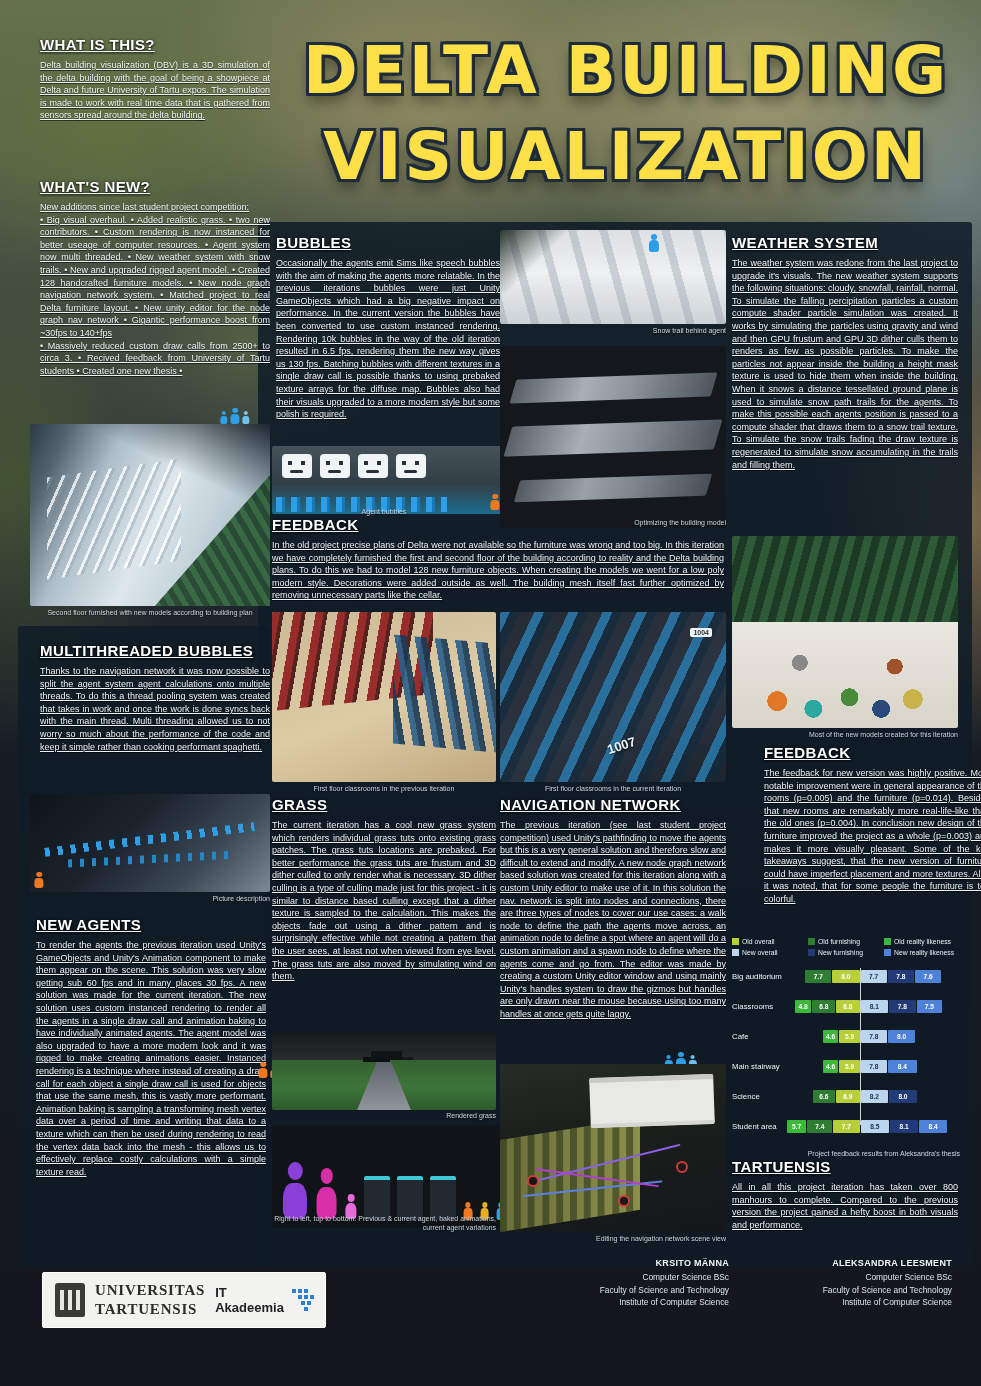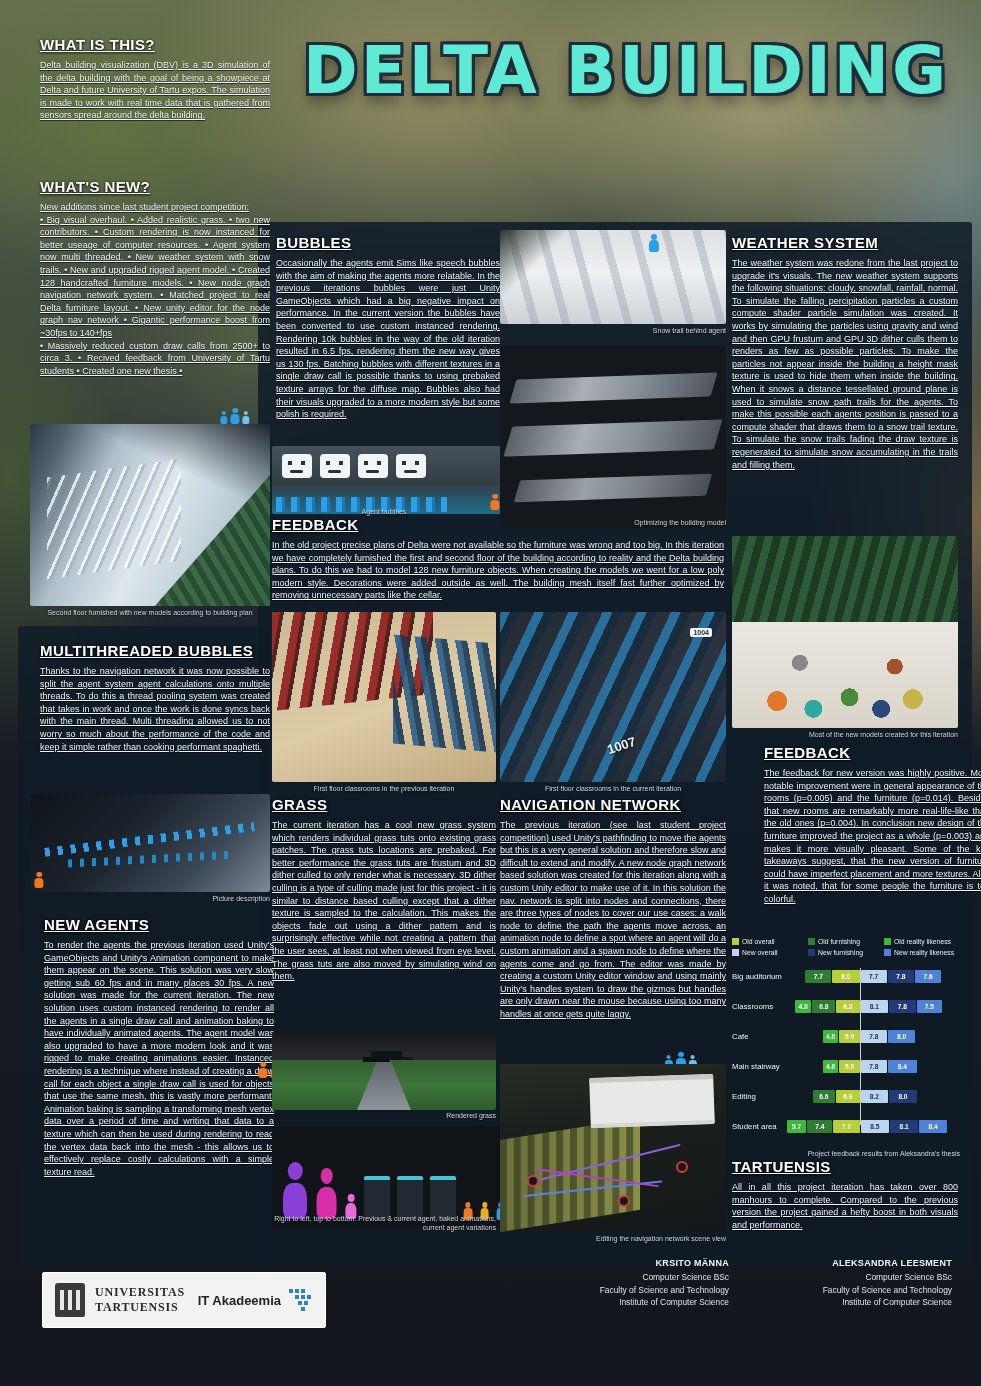--- a/index.html
+++ b/index.html
@@ -14,21 +14,21 @@
     radial-gradient(ellipse 230px 330px at 970px 520px, rgba(205,162,96,.5), transparent 70%),
     radial-gradient(ellipse 260px 380px at 10px 480px, rgba(82,102,52,.65), transparent 70%),
     radial-gradient(ellipse 220px 220px at 250px 340px, rgba(104,124,72,.5), transparent 70%),
     linear-gradient(180deg,#66704f 0%,#5a634a 10%,#3e4741 22%,#242b34 38%,#171b23 56%,#13161c 100%);}
   .panel-main{position:absolute;left:258px;top:222px;width:714px;height:1044px;
     background:rgba(14,27,39,.85);border-radius:3px;}
   .panel-left{position:absolute;left:18px;top:626px;width:252px;height:640px;
     background:rgba(14,27,39,.8);border-radius:3px;}
   
   .title{position:absolute;left:278px;top:28px;width:696px;text-align:center;
-    font-family:"DejaVu Sans",sans-serif;font-weight:800;color:#5eead4;
+    font-family:"DejaVu Sans",sans-serif;font-weight:800;color:#fde047;
     font-size:66px;line-height:1.3;letter-spacing:3px;
     text-shadow:-3px -3px 0 #1e2c3a,3px -3px 0 #1e2c3a,-3px 3px 0 #1e2c3a,3px 3px 0 #1e2c3a,
       -3px 0 0 #1e2c3a,3px 0 0 #1e2c3a,0 -3px 0 #1e2c3a,0 3px 0 #1e2c3a,0 8px 14px rgba(0,0,0,.45);}
   
   .sec{position:absolute;text-decoration:underline;}
   .sec h2{margin:0 0 6px 0;font-size:15px;font-weight:bold;letter-spacing:.4px;color:#ffffff;
     text-shadow:0 1px 2px rgba(0,0,0,.85),0 0 3px rgba(0,0,0,.6);}
   .sec .body{font-size:9px;line-height:1.4;text-align:justify;color:#eef3f6;
     white-space:pre-line;text-shadow:0 1px 1px rgba(0,0,0,.55);}
   .img{position:absolute;border-radius:2px;overflow:hidden;}
@@ -129,40 +129,41 @@
   .seg{height:13px;margin:0 .5px;display:flex;align-items:center;justify-content:center;
     font-size:6.6px;font-weight:bold;color:#fff;border-radius:1px;overflow:hidden;}
   .chart .ccap{font-size:7px;color:#cdd8e0;text-align:right;margin-top:6px;}
   
   .logobox{position:absolute;left:42px;top:1272px;width:284px;height:56px;background:#f2f2f0;
     border:1px solid #fff;border-radius:2px;display:flex;align-items:center;gap:10px;padding:0 12px;
     box-sizing:border-box;}
   .ut-seal{width:30px;height:34px;background:#3a3a38;border-radius:3px 3px 2px 2px;position:relative;flex:0 0 auto;}
   .ut-seal::before{content:"";position:absolute;left:5px;top:7px;width:4px;height:20px;background:#e8e8e4;
     box-shadow:8px 0 0 #e8e8e4,16px 0 0 #e8e8e4;}
-  .ut-text{font-family:"Liberation Serif",serif;font-size:12px;letter-spacing:.8px;color:#2c2c2a;
+  .ut-text{font-family:"Liberation Serif",serif;font-size:15px;letter-spacing:.8px;color:#2c2c2a;
     line-height:1.25;font-weight:bold;}
   .ita{display:flex;align-items:center;gap:6px;margin-left:auto;}
   .ita-text{font-size:13px;font-weight:bold;color:#222;}
   .ita-logo{width:26px;height:26px;flex:0 0 auto;}
   .credits{position:absolute;left:520px;top:1258px;width:446px;display:flex;justify-content:center;}
   .credit{width:50%;text-align:right;box-sizing:border-box;padding-right:14px;}
   .credit .nm{font-size:9px;font-weight:bold;color:#f2f6f8;margin-bottom:3px;letter-spacing:.3px;}
   .credit .ln{font-size:8.4px;color:#dde4ea;line-height:1.5;}
 </style>
 </head>
 <body>
 
 <div class="poster">
   <div class="bg"></div>
   <div class="panel-main"></div>
   <div class="panel-left"></div>
 
   <div class="title">
     <div>DELTA BUILDING</div>
+    <div>VISUALIZATION</div>
   </div>
 
   <div class="sec" style="left:40px;top:36px;width:230px;">
     <h2>WHAT IS THIS?</h2>
     <div class="body">Delta building visualization (DBV) is a 3D simulation of the delta building with the goal of being a showpiece at Delta and future University of Tartu expos. The simulation is made to work with real time data that is gathered from sensors spread around the delta building.</div>
   </div>
   <div class="sec" style="left:40px;top:178px;width:230px;">
     <h2>WHAT'S NEW?</h2>
     <div class="body">New additions since last student project competition:
 • Big visual overhaul. • Added realistic grass. • two new contributors. • Custom rendering is now instanced for better useage of computer resources. • Agent system now multi threaded. • New weather system with snow trails. • New and upgraded rigged agent model. • Created 128 handcrafted furniture models. • New node graph navigation network system. • Matched project to real Delta furniture layout. • New unity editor for the node graph nav network • Gigantic performance boost from ~30fps to 140+fps
@@ -182,21 +183,21 @@
     <h2>MULTITHREADED BUBBLES</h2>
     <div class="body">Thanks to the navigation network it was now possible to split the agent system agent calculations onto multiple threads. To do this a thread pooling system was created that takes in work and once the work is done syncs back with the main thread. Multi threading allowed us to not worry so much about the performance of the code and keep it simple rather than cooking performant spaghetti.</div>
   </div>
 
   <div class="img img-h" style="left:30px;top:794px;width:240px;height:98px;"></div>
   <div class="cluster" style="left:34px;top:872px;">
     <span class="person" style="--c:#f07820"></span>
   </div>
   <div class="cap" style="left:30px;top:895px;width:240px;">Picture description</div>
 
-  <div class="sec" style="left:44px;top:916px;width:230px;">
+  <div class="sec" style="left:36px;top:916px;width:230px;">
     <h2>NEW AGENTS</h2>
     <div class="body">To render the agents the previous iteration used Unity's GameObjects and Unity's Animation component to make them appear on the scene. This solution was very slow getting sub 60 fps and in many places 30 fps. A new solution was made for the current iteration. The new solution uses custom instanced rendering to render all the agents in a single draw call and animation baking to have individually animated agents. The agent model was also upgraded to have a more modern look and it was rigged to make creating animations easier. Instanced rendering is a technique where instead of creating a draw call for each object a single draw call is used for objects that use the same mesh, this is vastly more performant. Animation baking is sampling a transforming mesh vertex data over a period of time and writing that data to a texture which can then be used during rendering to read the vertex data back into the mesh - this allows us to effectively replace costly calculations with a simple texture read.</div>
   </div>
 
   <div class="sec" style="left:276px;top:234px;width:224px;">
     <h2>BUBBLES</h2>
     <div class="body">Occasionally the agents emit Sims like speech bubbles with the aim of making the agents more relatable. In the previous iterations bubbles were just Unity GameObjects which had a big negative impact on performance. In the current version the bubbles have been converted to use custom instanced rendering. Rendering 10k bubbles in the way of the old iteration resulted in 6.5 fps, rendering them the new way gives us 130 fps. Batching bubbles with different textures in a single draw call is possible thanks to using prebaked texture arrays for the diffuse map. Bubbles also had their visuals upgraded to a more modern style but some polish is required.</div>
   </div>
 
   <div class="img img-b" style="left:272px;top:446px;width:224px;height:60px;">
@@ -370,21 +371,21 @@
           <div class="cleft">
             <div class="seg" style="background: rgb(60, 184, 58); width: 15.64px;">4.6</div>
             <div class="seg" style="background: rgb(184, 207, 60); width: 20.06px;">5.9</div>
           </div>
           <div class="cright">
             <div class="seg" style="background: rgb(188, 213, 238); color: rgb(28, 47, 69); width: 26.52px;">7.8</div>
             <div class="seg" style="background: rgb(78, 130, 216); width: 28.56px;">8.4</div>
           </div>
         </div>
         <div class="crow">
-          <div class="ccat">Editing</div>
+          <div class="ccat">Science</div>
           <div class="cleft">
             <div class="seg" style="background: rgb(46, 125, 51); width: 22.44px;">6.6</div>
             <div class="seg" style="background: rgb(184, 207, 60); width: 23.46px;">6.9</div>
           </div>
           <div class="cright">
             <div class="seg" style="background: rgb(188, 213, 238); color: rgb(28, 47, 69); width: 27.88px;">8.2</div>
             <div class="seg" style="background: rgb(34, 58, 120); width: 27.2px;">8.0</div>
           </div>
         </div>
         <div class="crow">

